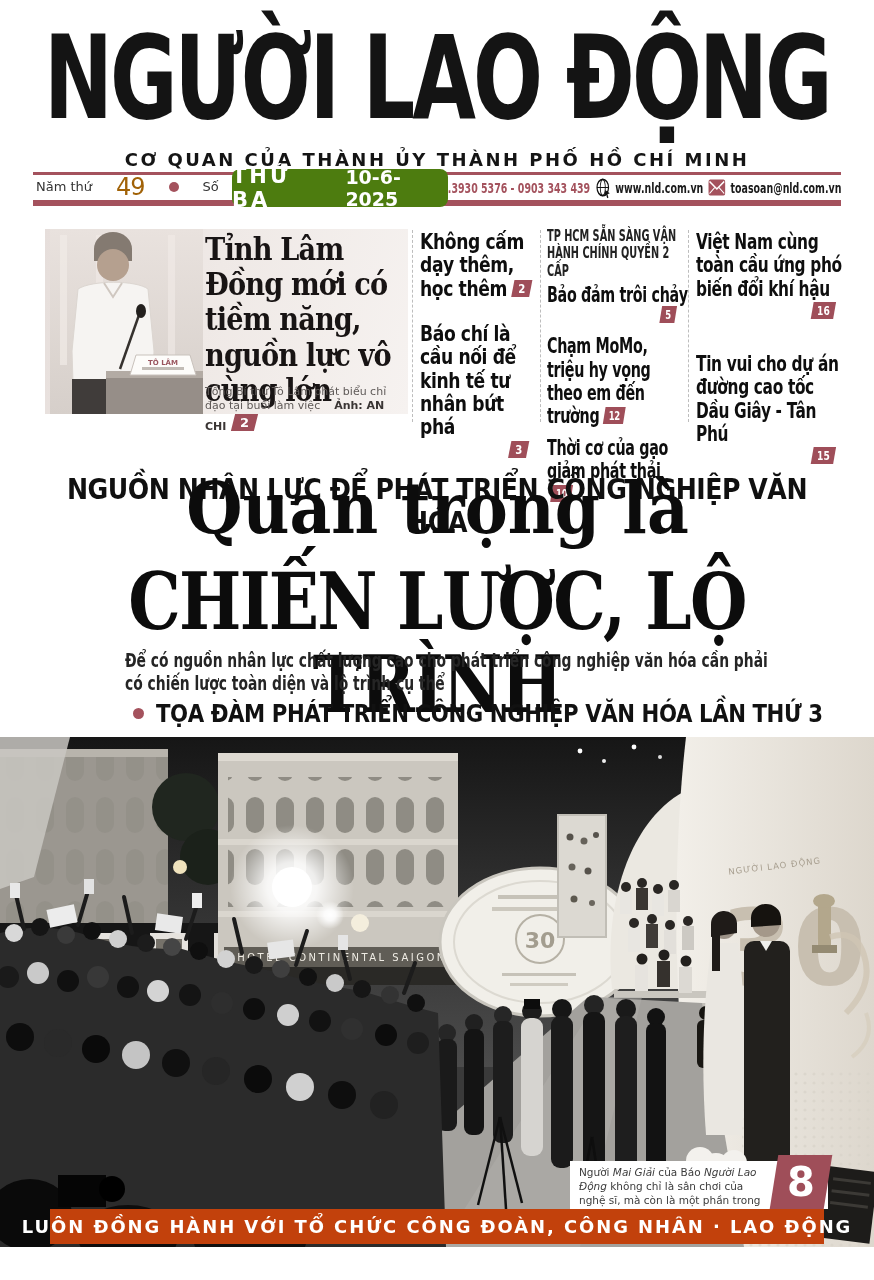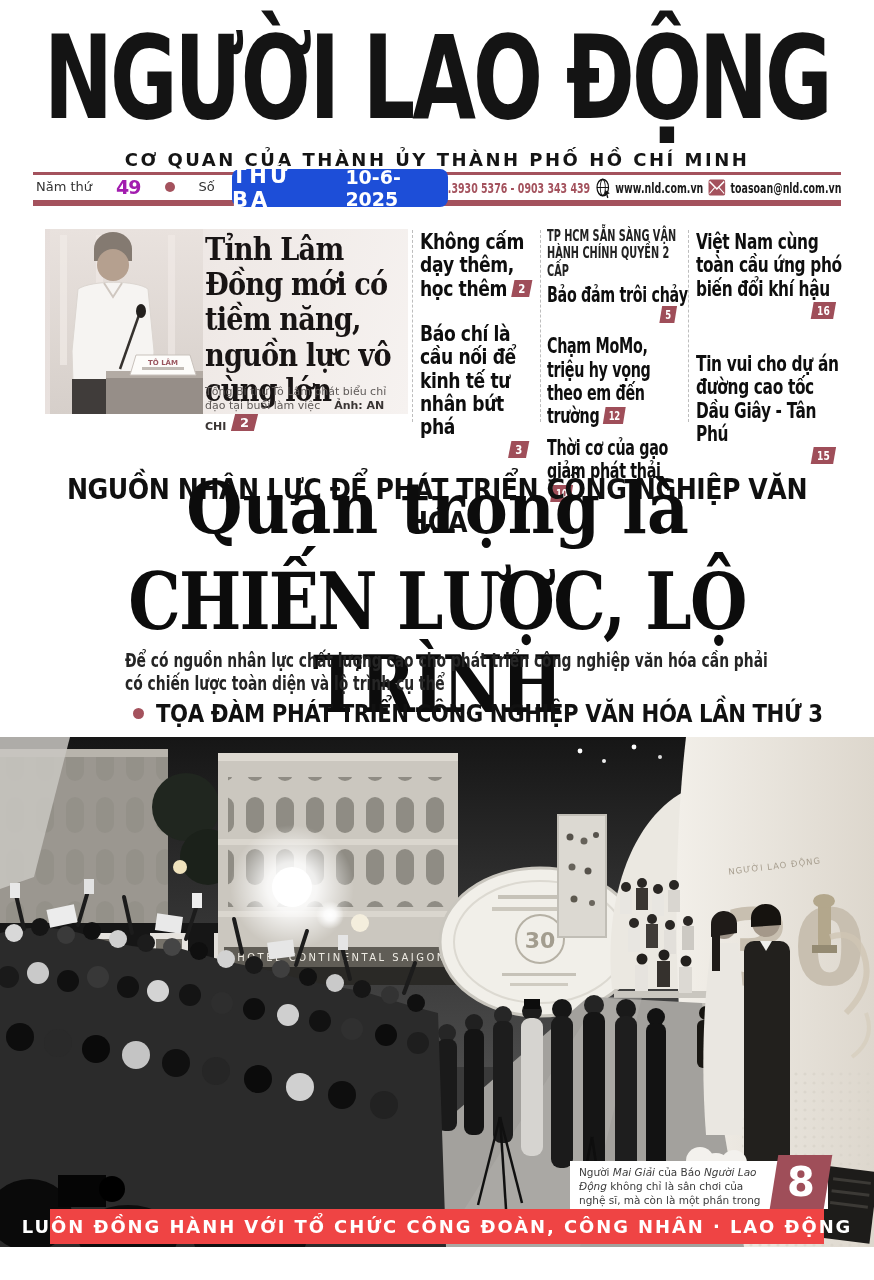--- a/index.html
+++ b/index.html
@@ -14,23 +14,23 @@
     font-family:"DejaVu Sans",sans-serif;}
   .tagline{left:0;right:0;top:149px;text-align:center;font-size:18px;font-weight:bold;
     letter-spacing:2.5px;color:#151515;}
 
   
   .rule{left:33px;right:33px;background:#a4525d;}
   .rule-top{top:172px;height:3px;}
   .rule-bot{top:200px;height:6px;}
   .issue-info{left:36px;top:174px;height:25px;display:flex;align-items:center;gap:24px;}
   .issue-label{font-size:13px;color:#333;}
-  .issue-num{font-size:19px;font-weight:bold;color:#a21caf;letter-spacing:-1px;}
+  .issue-num{font-size:24px;font-weight:normal;color:#a16207;letter-spacing:-1px;}
   .issue-dot{width:10px;height:10px;border-radius:50%;background:#a4525d;}
-  .date-pill{left:232px;top:169px;width:216px;height:38px;background:#1d4ed8;border-radius:8px;
+  .date-pill{left:232px;top:169px;width:216px;height:38px;background:#4d7c0f;border-radius:8px;
     display:flex;align-items:center;justify-content:center;gap:12px;color:#fff;z-index:3;}
   .date-day{font-weight:800;font-size:21px;letter-spacing:3px;}
   .date-date{font-weight:bold;font-size:19px;}
   .contact{right:33px;top:175px;height:25px;display:flex;align-items:center;gap:7px;
     transform:scaleX(0.70);transform-origin:right center;white-space:nowrap;}
   .contact .txt{font-size:13.5px;font-weight:bold;color:#1a1a1a;}
   .contact .phones{color:#a4525d;}
   .contact svg{display:block;}
 
   
@@ -78,21 +78,21 @@
   .photo svg{display:block;}
   .photo-caption{left:570px;top:1161px;width:258px;height:48px;background:#fff;z-index:4;
     box-sizing:border-box;padding:5px 58px 5px 9px;font-size:10.5px;line-height:1.32;color:#3c3c3c;}
   .photo-caption .it{font-style:italic;}
   .photo-credit{font-weight:bold;color:#222;}
   .page8{left:774px;top:1155px;width:54px;height:54px;background:#9f4e59;z-index:5;
     transform:skewX(-9deg);display:flex;align-items:center;justify-content:center;}
   .page8 span{display:inline-block;transform:skewX(9deg);color:#fff;font-weight:bold;font-size:40px;}
 
   
-  .footer-bar{left:50px;top:1209px;width:774px;height:35px;background:#ef4444;z-index:6;
+  .footer-bar{left:50px;top:1209px;width:774px;height:35px;background:#c2410c;z-index:6;
     display:flex;align-items:center;justify-content:center;}
   .footer-bar span{color:#fff;font-weight:bold;font-size:18.5px;letter-spacing:2px;
     display:inline-block;transform:scaleX(0.97);white-space:nowrap;}
 </style>
 </head>
 <body>
 
 <div class="page">
 
   <div class="abs masthead">

